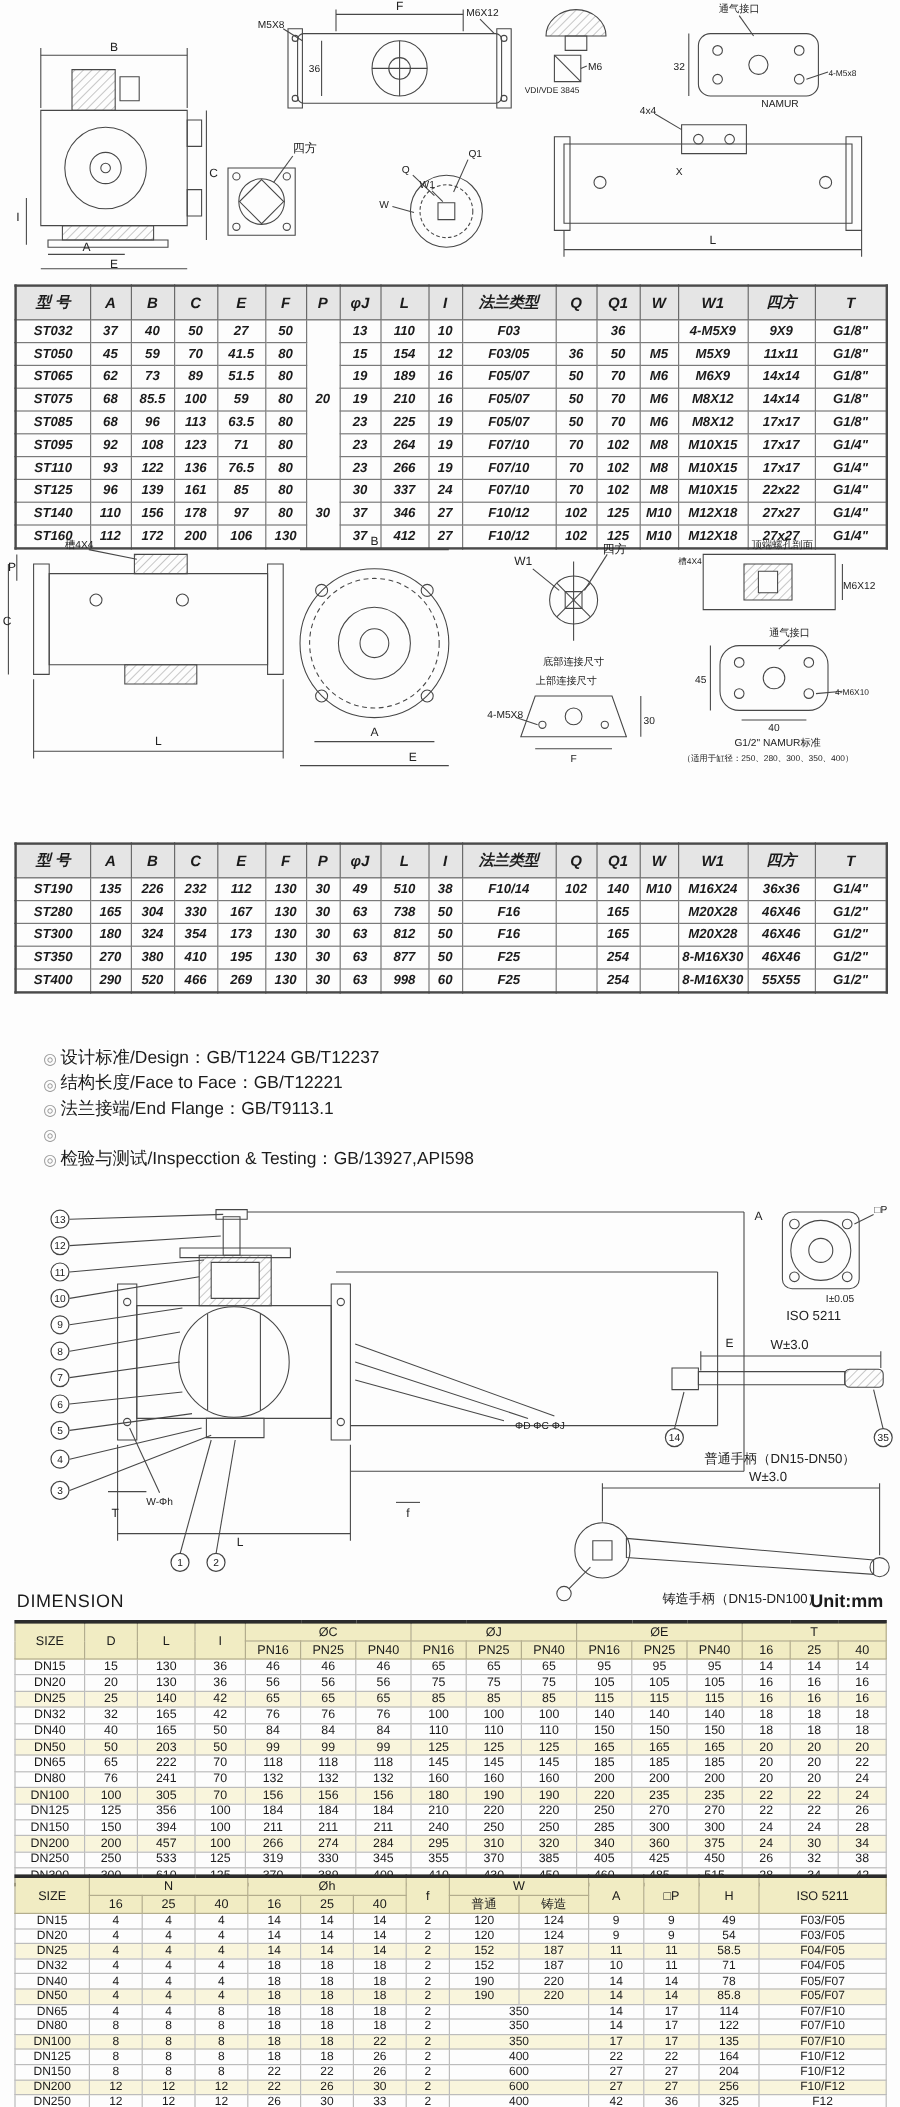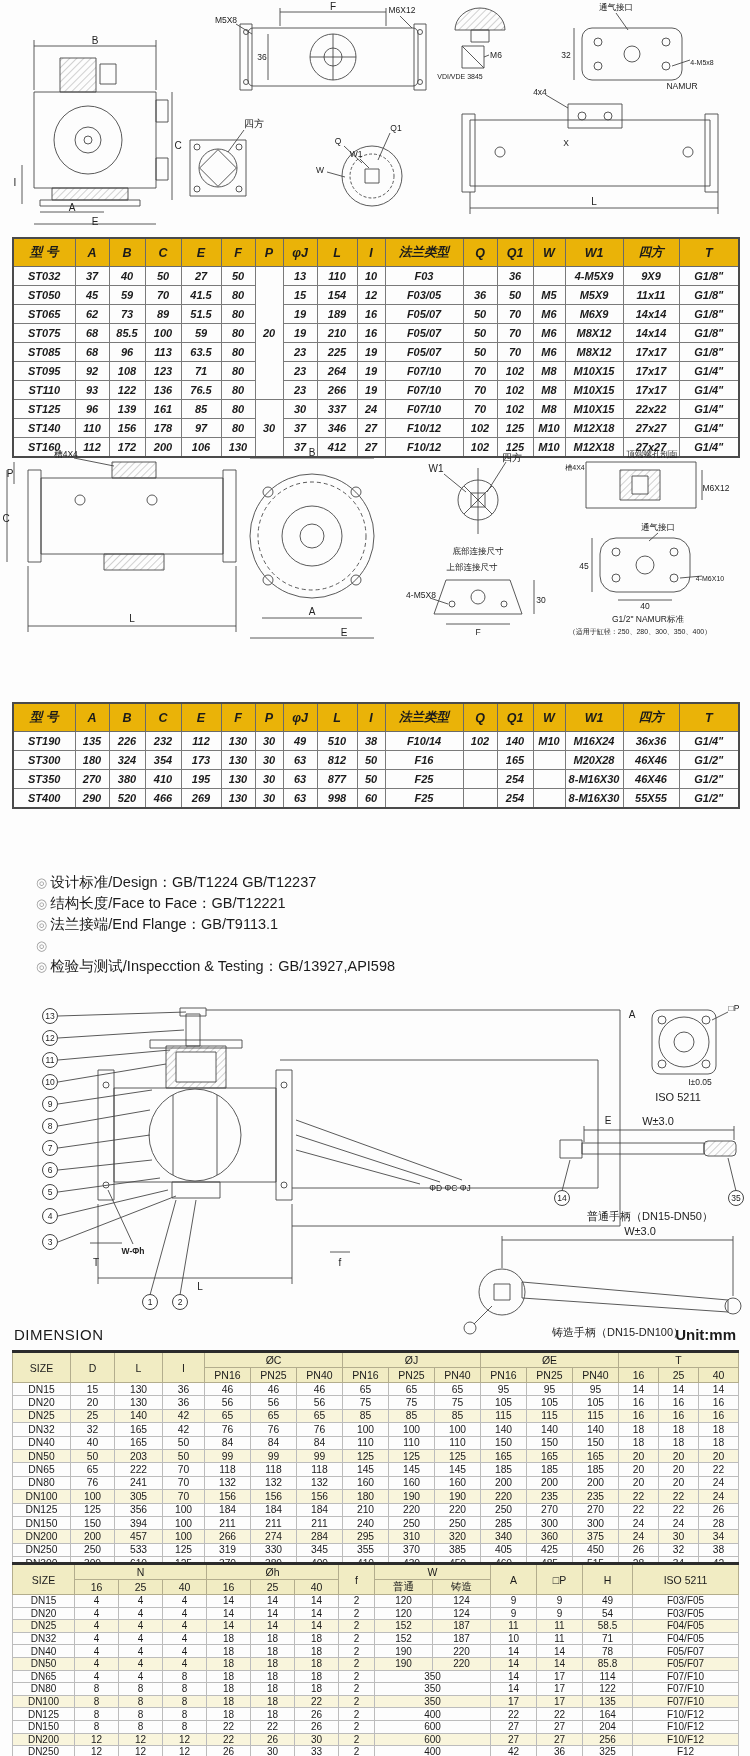--- a/index.html
+++ b/index.html
@@ -10,21 +10,21 @@
   .dlabel{position:absolute;transform:translate(-50%,-50%);font-size:10px;white-space:nowrap;
           color:#222;z-index:3;}
   .dlabel.s{font-size:8.5px;}
   .dlabel.xs{font-size:7px;}
   .dlabel.cap{font-size:11px;}
   .dlabel.b{width:14px;height:14px;line-height:14px;border:1px solid #444;border-radius:50%;
             background:#fff;text-align:center;font-size:8.5px;padding:0;}
   
   .act{border-collapse:collapse;table-layout:fixed;border:2px solid #4a4a4a;
        font-style:italic;font-weight:bold;font-size:11px;font-family:"Liberation Sans",sans-serif;}
-  .act th{border:1px solid #6a6a6a;background:#eab308;height:27px;font-size:12.5px;padding:0;}
+  .act th{border:1px solid #6a6a6a;background:#e5e5e5;height:27px;font-size:12.5px;padding:0;}
   .act td{border:1px solid #7a7a7a;height:18px;text-align:center;padding:0;overflow:hidden;}
   
   .grid{border-collapse:collapse;table-layout:fixed;font-family:"Liberation Sans",sans-serif;
         border-top:3px solid #2b2b2b;border-bottom:3px solid #2b2b2b;
         border-left:1px solid #9a9a9a;border-right:1px solid #9a9a9a;}
   .grid th{background:#f1ecc3;border:1px solid #b3ad8d;font-weight:normal;font-size:10.5px;
            padding:0;height:14px;}
   .grid td{border:1px solid #bcbcbc;text-align:center;font-size:10.3px;padding:0;height:12.4px;}
   .grid tr.shade td{background:#f9f5dc;}
   .bot td{height:11.6px;font-size:10px;}
@@ -150,21 +150,21 @@
       <span class="dlabel s" style="left: 396px; top: 128px;">Q1</span>
       <span class="dlabel s" style="left: 338px; top: 141px;">Q</span>
       <span class="dlabel s" style="left: 356px; top: 154px;">W1</span>
       <span class="dlabel s" style="left: 320px; top: 170px;">W</span>
       <span class="dlabel s" style="left: 496px; top: 55px;">M6</span>
       <span class="dlabel xs" style="left: 460px; top: 76px;">VDI/VDE 3845</span>
       <span class="dlabel s" style="left: 540px; top: 92px;">4x4</span>
       <span class="dlabel s" style="left: 616px; top: 8px;">通气接口</span>
       <span class="dlabel s" style="left: 566px; top: 55px;">32</span>
       <span class="dlabel xs" style="left: 702px; top: 62px;">4-M5x8</span>
-      <span class="dlabel s" style="left: 650px; top: 86px; margin-left: 32px;">NAMUR</span>
+      <span class="dlabel s" style="left: 650px; top: 86px;">NAMUR</span>
       <span class="dlabel s" style="left: 566px; top: 143px;">X</span>
       <span class="dlabel" style="left: 594px; top: 201px;">L</span>
     </div>
 
   <div class="tblwrap" style="top:237px;">
     <table id="act1" class="act">
         <colgroup>
           <col style="width: 62px;">
           <col style="width: 34px;">
           <col style="width: 36px;">
@@ -540,20 +540,39 @@
             <td>38</td>
             <td>F10/14</td>
             <td>102</td>
             <td>140</td>
             <td>M10</td>
             <td>M16X24</td>
             <td>36x36</td>
             <td>G1/4"</td>
           </tr>
           <tr>
+            <td>ST280</td>
+            <td>165</td>
+            <td>304</td>
+            <td>330</td>
+            <td>167</td>
+            <td>130</td>
+            <td>30</td>
+            <td>63</td>
+            <td>738</td>
+            <td>50</td>
+            <td>F16</td>
+            <td></td>
+            <td>165</td>
+            <td></td>
+            <td>M20X28</td>
+            <td>46X46</td>
+            <td>G1/2"</td>
+          </tr>
+          <tr>
             <td>ST300</td>
             <td>180</td>
             <td>324</td>
             <td>354</td>
             <td>173</td>
             <td>130</td>
             <td>30</td>
             <td>63</td>
             <td>812</td>
             <td>50</td>
@@ -727,21 +746,21 @@
       <span class="dlabel b" style="left: 50px; top: 148px;">7</span>
       <span class="dlabel b" style="left: 50px; top: 170px;">6</span>
       <span class="dlabel b" style="left: 50px; top: 192px;">5</span>
       <span class="dlabel b" style="left: 50px; top: 216px;">4</span>
       <span class="dlabel b" style="left: 50px; top: 242px;">3</span>
       <span class="dlabel b" style="left: 150px; top: 302px;">1</span>
       <span class="dlabel b" style="left: 180px; top: 302px;">2</span>
       <span class="dlabel b" style="left: 562px; top: 198px;">14</span>
       <span class="dlabel b" style="left: 736px; top: 198px;">35</span>
       <span class="dlabel" style="left: 96px; top: 262px;">T</span>
-      <span class="dlabel s" style="left: 133px; top: 251px; font-weight: bold;">W-Φh</span>
+      <span class="dlabel s" style="left: 133px; top: 251px;">W-Φh</span>
       <span class="dlabel" style="left: 200px; top: 286px;">L</span>
       <span class="dlabel" style="left: 340px; top: 262px;">f</span>
       <span class="dlabel s" style="left: 450px; top: 188px;">ΦD ΦC ΦJ</span>
       <span class="dlabel" style="left: 608px; top: 120px;">E</span>
       <span class="dlabel" style="left: 632px; top: 14px;">A</span>
       <span class="dlabel s" style="left: 734px; top: 8px;">□P</span>
       <span class="dlabel s" style="left: 700px; top: 82px;">I±0.05</span>
       <span class="dlabel cap" style="left: 678px; top: 97px;">ISO 5211</span>
       <span class="dlabel cap" style="left: 658px; top: 121px;">W±3.0</span>
       <span class="dlabel cap" style="left: 650px; top: 216px;">普通手柄（DN15-DN50）</span>

